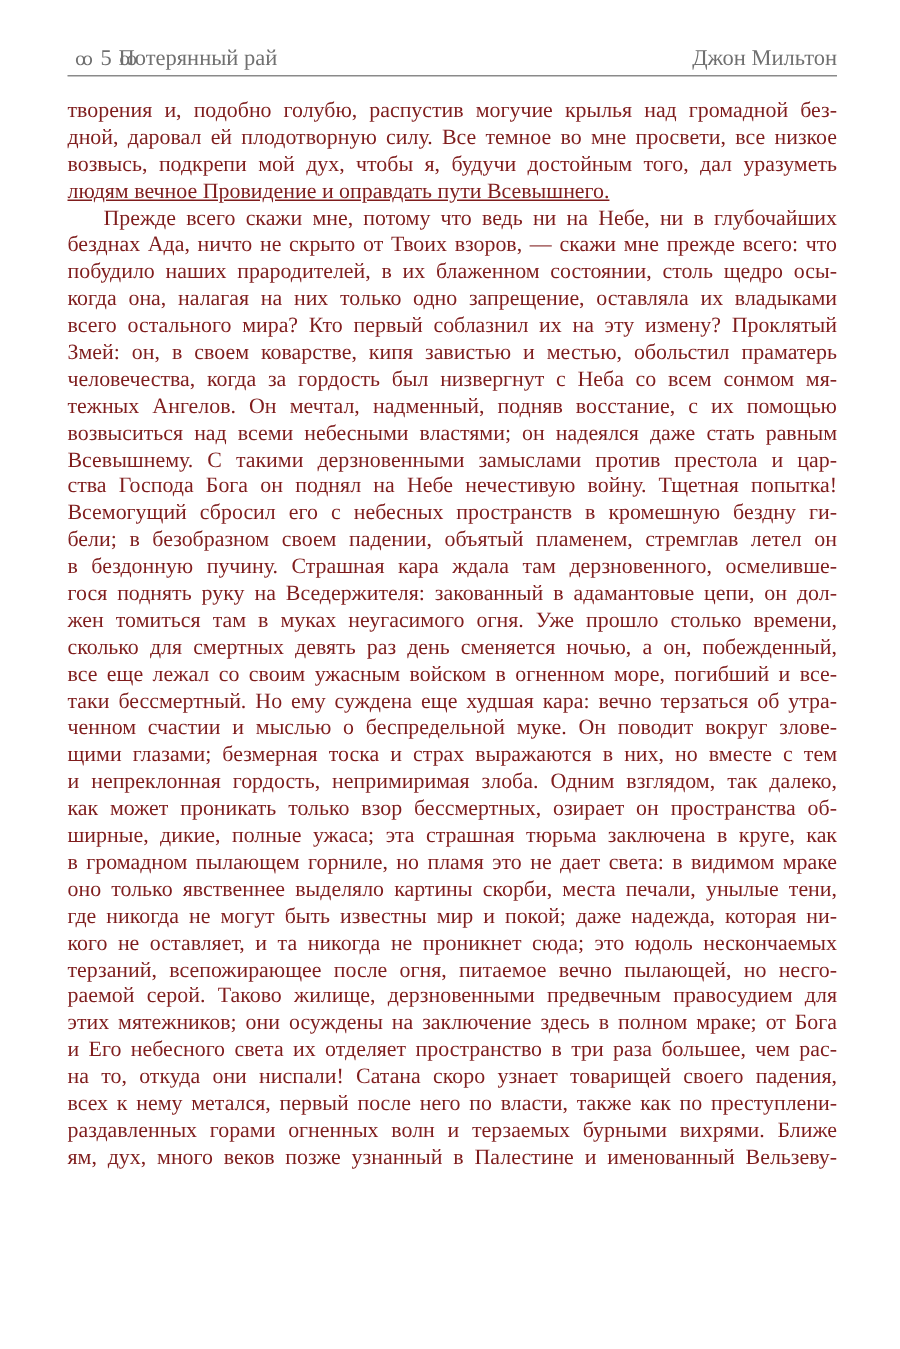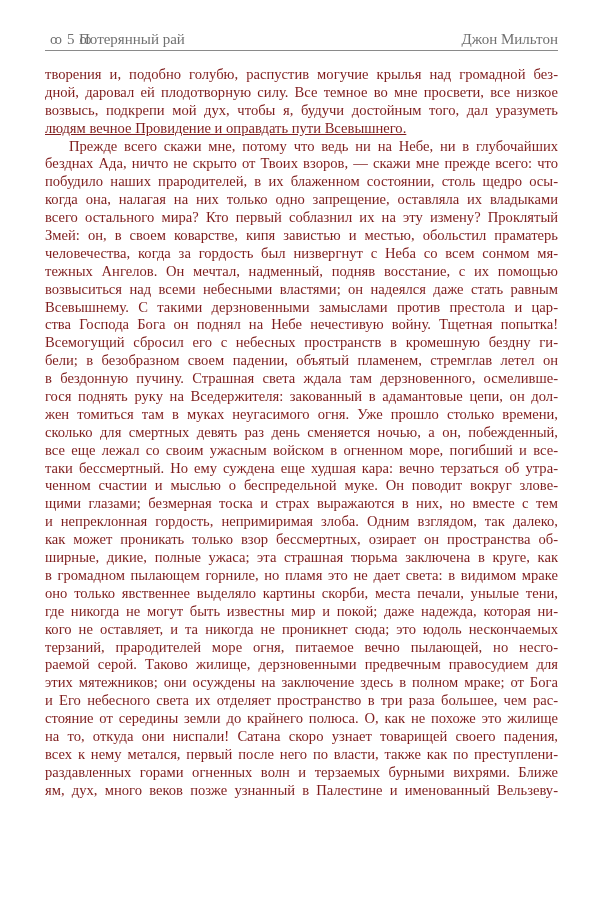--- a/index.html
+++ b/index.html
@@ -47,38 +47,37 @@
       <span class="line">когда она, налагая на них только одно запрещение, оставляла их владыками</span>
       <span class="line">всего остального мира? Кто первый соблазнил их на эту измену? Проклятый</span>
       <span class="line">Змей: он, в своем коварстве, кипя завистью и местью, обольстил праматерь</span>
       <span class="line">человечества, когда за гордость был низвергнут с Неба со всем сонмом мя-</span>
       <span class="line">тежных Ангелов. Он мечтал, надменный, подняв восстание, с их помощью</span>
       <span class="line">возвыситься над всеми небесными властями; он надеялся даже стать равным</span>
       <span class="line">Всевышнему. С такими дерзновенными замыслами против престола и цар-</span>
       <span class="line">ства Господа Бога он поднял на Небе нечестивую войну. Тщетная попытка!</span>
       <span class="line">Всемогущий сбросил его с небесных пространств в кромешную бездну ги-</span>
       <span class="line">бели; в безобразном своем падении, объятый пламенем, стремглав летел он</span>
-      <span class="line">в бездонную пучину. Страшная света ждала там дерзновенного, осмеливше-</span>
+      <span class="line">в бездонную пучину. Страшная кара ждала там дерзновенного, осмеливше-</span>
       <span class="line">гося поднять руку на Вседержителя: закованный в адамантовые цепи, он дол-</span>
       <span class="line">жен томиться там в муках неугасимого огня. Уже прошло столько времени,</span>
       <span class="line">сколько для смертных девять раз день сменяется ночью, а он, побежденный,</span>
       <span class="line">все еще лежал со своим ужасным войском в огненном море, погибший и все-</span>
       <span class="line">таки бессмертный. Но ему суждена еще худшая кара: вечно терзаться об утра-</span>
       <span class="line">ченном счастии и мыслью о беспредельной муке. Он поводит вокруг злове-</span>
       <span class="line">щими глазами; безмерная тоска и страх выражаются в них, но вместе с тем</span>
       <span class="line">и непреклонная гордость, непримиримая злоба. Одним взглядом, так далеко,</span>
       <span class="line">как может проникать только взор бессмертных, озирает он пространства об-</span>
       <span class="line">ширные, дикие, полные ужаса; эта страшная тюрьма заключена в круге, как</span>
       <span class="line">в громадном пылающем горниле, но пламя это не дает света: в видимом мраке</span>
       <span class="line">оно только явственнее выделяло картины скорби, места печали, унылые тени,</span>
       <span class="line">где никогда не могут быть известны мир и покой; даже надежда, которая ни-</span>
       <span class="line">кого не оставляет, и та никогда не проникнет сюда; это юдоль нескончаемых</span>
-      <span class="line">терзаний, прародителей море огня, питаемое вечно пылающей, но несго-</span>
+      <span class="line">терзаний, всепожирающее после огня, питаемое вечно пылающей, но несго-</span>
       <span class="line">раемой серой. Таково жилище, дерзновенными предвечным правосудием для</span>
       <span class="line">этих мятежников; они осуждены на заключение здесь в полном мраке; от Бога</span>
       <span class="line">и Его небесного света их отделяет пространство в три раза большее, чем рас-</span>
-      <span class="line">стояние от середины земли до крайнего полюса. О, как не похоже это жилище</span>
       <span class="line">на то, откуда они ниспали! Сатана скоро узнает товарищей своего падения,</span>
       <span class="line">всех к нему метался, первый после него по власти, также как по преступлени-</span>
       <span class="line">раздавленных горами огненных волн и терзаемых бурными вихрями. Ближе</span>
       <span class="line">ям, дух, много веков позже узнанный в Палестине и именованный Вельзеву-</span>
     </div>
 </div>
 
 </body></html>

